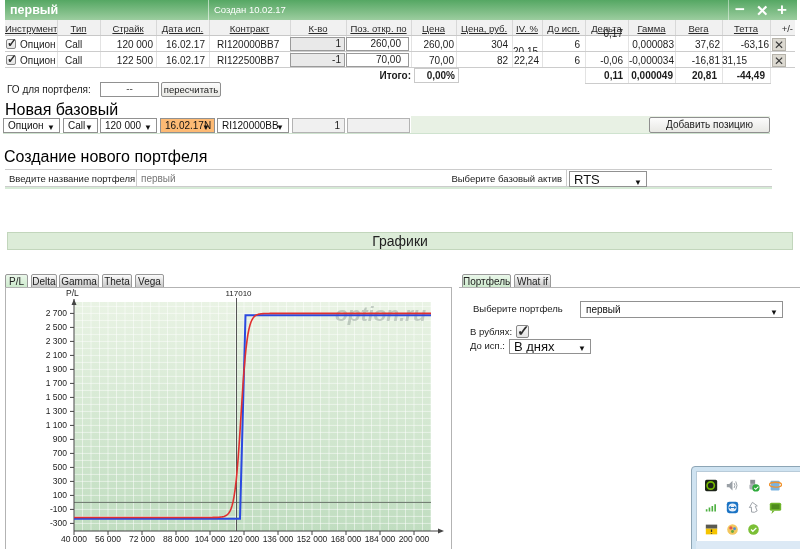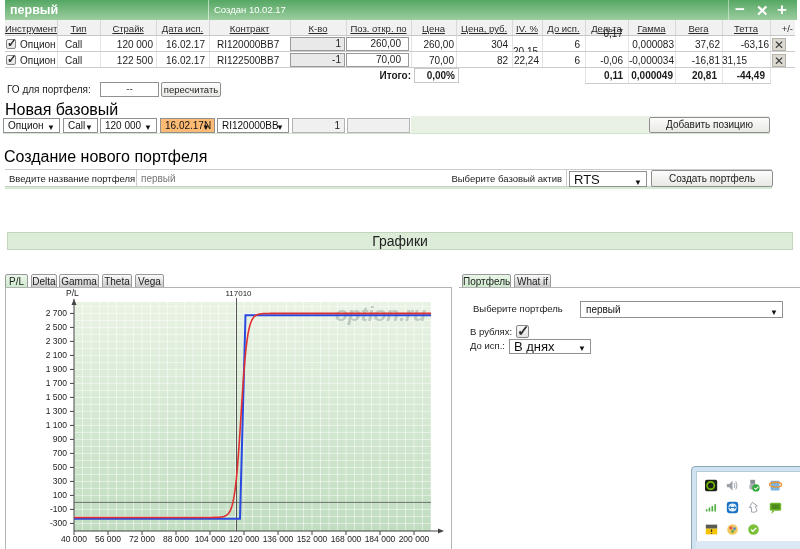--- a/index.html
+++ b/index.html
@@ -140,21 +140,20 @@
 <div style="position:absolute;left:4px;top:148px;font-size:16px;color:#000;">Создание нового портфеля</div>
 <div style="position:absolute;left:649px;top:117px;width:121px;height:16px;border:1px solid #8f8f8f;background:linear-gradient(#fcfcfc,#e8e8e4);font-size:10px;color:#222;line-height:14px;text-align:center;box-sizing:border-box;border-radius:2px;">Добавить позицию</div>
 <div style="position:absolute;left:5px;top:169px;width:767px;height:18px;border-top:1px solid #ccc;border-bottom:1px solid #ccc;box-sizing:border-box;"></div>
 <div style="position:absolute;left:5px;top:187px;width:767px;height:2px;background:#d6ead6;"></div>
 <div style="position:absolute;left:136px;top:169px;width:1px;height:18px;background:#ccc;"></div>
 <div style="position:absolute;left:566px;top:169px;width:1px;height:18px;background:#ccc;"></div>
 <div style="position:absolute;left:9px;top:173px;font-size:9.5px;color:#1c1c1c;">Введите название портфеля</div>
 <div style="position:absolute;left:141px;top:173px;font-size:10px;color:#777;">первый</div>
 <div style="position:absolute;left:430px;top:173px;width:132px;text-align:right;font-size:9.5px;color:#1c1c1c;">Выберите базовый актив</div>
 <div style="position:absolute;left:569px;top:170.5px;width:78px;height:16px;border:1px solid #919191;background:#fff;font-size:13px;color:#111;line-height:15px;padding-left:4px;box-sizing:border-box;overflow:hidden;white-space:nowrap;">RTS<span style="position:absolute;right:4px;top:3px;font-size:8px;color:#111;">▼</span></div>
-<div style="position:absolute;left:651px;top:170px;width:122px;height:17px;border:1px solid #8f8f8f;background:linear-gradient(#fcfcfc,#e8e8e4);font-size:10px;color:#222;line-height:15px;text-align:center;box-sizing:border-box;border-radius:2px;">Создать портфель</div>
 <div style="position:absolute;left:7px;top:232px;width:786px;height:18px;background:#dcecd8;border:1px solid #c2d6bc;box-sizing:border-box;text-align:center;font-size:14px;color:#222;line-height:17px;">Графики</div>
 <div style="position:absolute;left:5px;top:274px;width:23px;height:14px;border:1px solid #999;border-radius:2px 2px 0 0;background:linear-gradient(#eaf7ea,#cdeacd);box-sizing:border-box;text-align:center;font-size:10px;color:#222;line-height:13px;">P/L</div>
 <div style="position:absolute;left:31px;top:274px;width:26px;height:14px;border:1px solid #999;border-radius:2px 2px 0 0;background:linear-gradient(#fbfbfb,#c9c9c9);box-sizing:border-box;text-align:center;font-size:10px;color:#222;line-height:13px;">Delta</div>
 <div style="position:absolute;left:59px;top:274px;width:40px;height:14px;border:1px solid #999;border-radius:2px 2px 0 0;background:linear-gradient(#fbfbfb,#c9c9c9);box-sizing:border-box;text-align:center;font-size:10px;color:#222;line-height:13px;">Gamma</div>
 <div style="position:absolute;left:102px;top:274px;width:30px;height:14px;border:1px solid #999;border-radius:2px 2px 0 0;background:linear-gradient(#fbfbfb,#c9c9c9);box-sizing:border-box;text-align:center;font-size:10px;color:#222;line-height:13px;">Theta</div>
 <div style="position:absolute;left:135px;top:274px;width:29px;height:14px;border:1px solid #999;border-radius:2px 2px 0 0;background:linear-gradient(#fbfbfb,#c9c9c9);box-sizing:border-box;text-align:center;font-size:10px;color:#222;line-height:13px;">Vega</div>
 <div style="position:absolute;left:5px;top:287px;width:447px;height:262px;border:1px solid #b3b3b3;border-bottom:none;box-sizing:border-box;background:#fff;"></div>
 <svg width="447" height="261" style="position:absolute;left:5px;top:288px;">
 <defs>
         <linearGradient id="pg" x1="0" y1="0" x2="0" y2="1">

